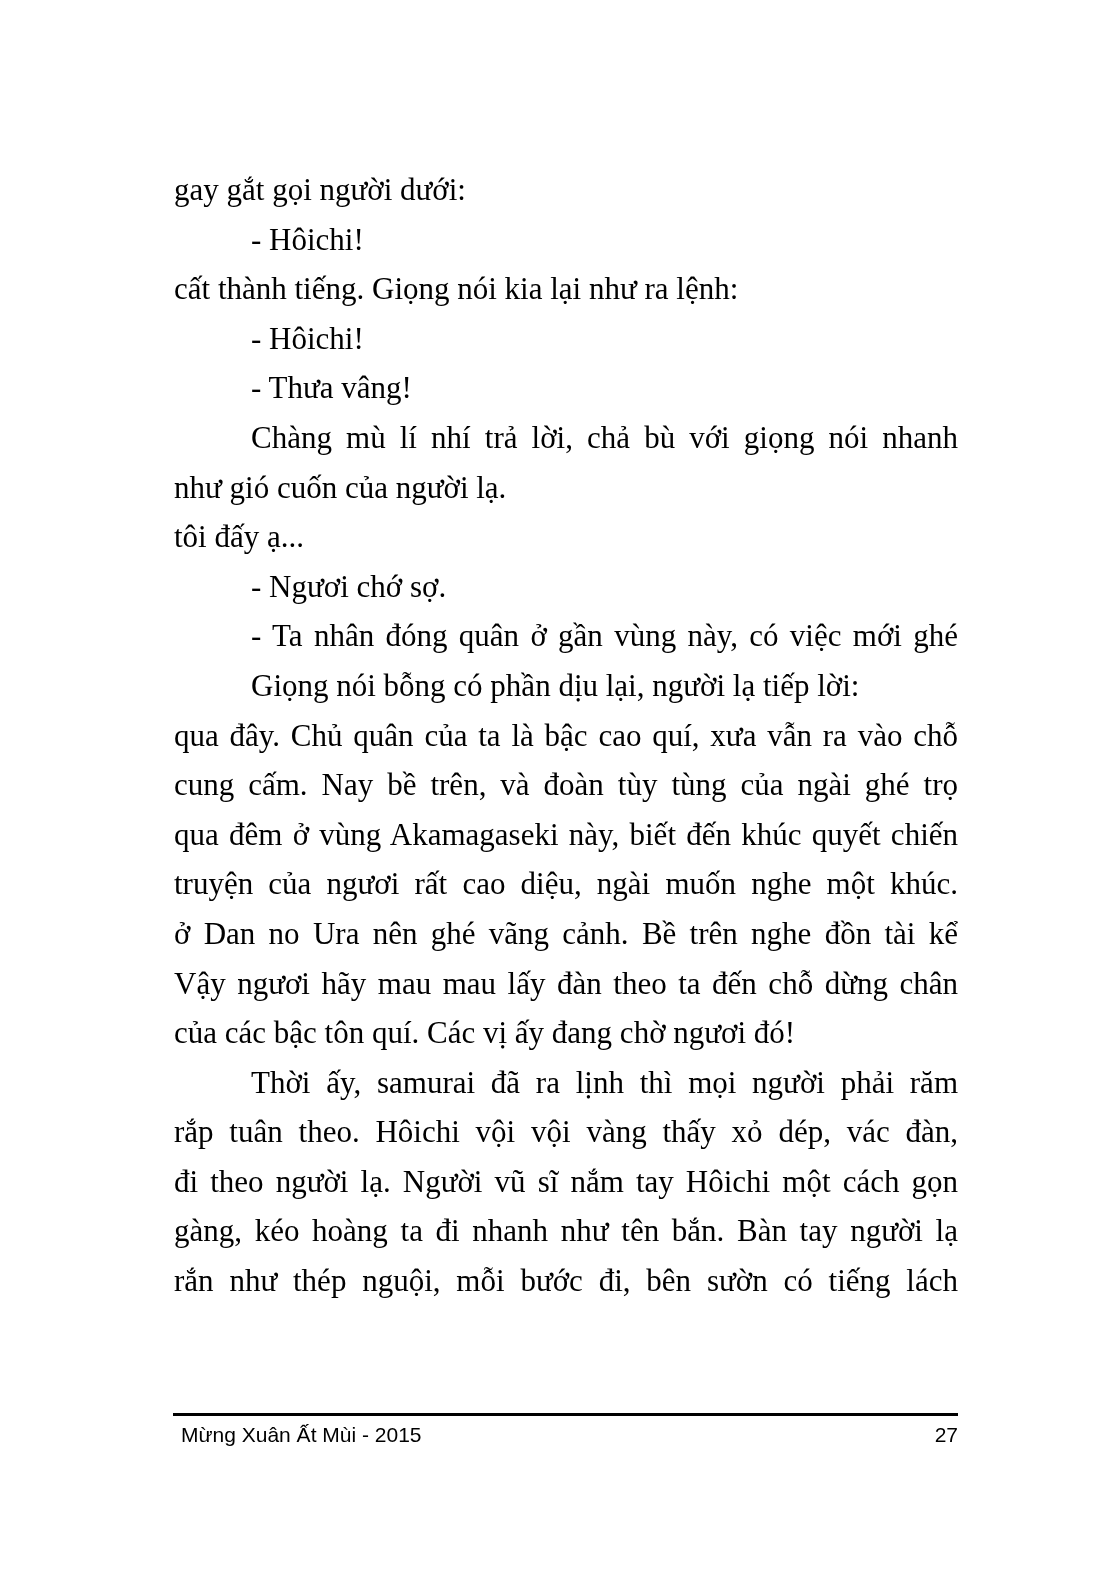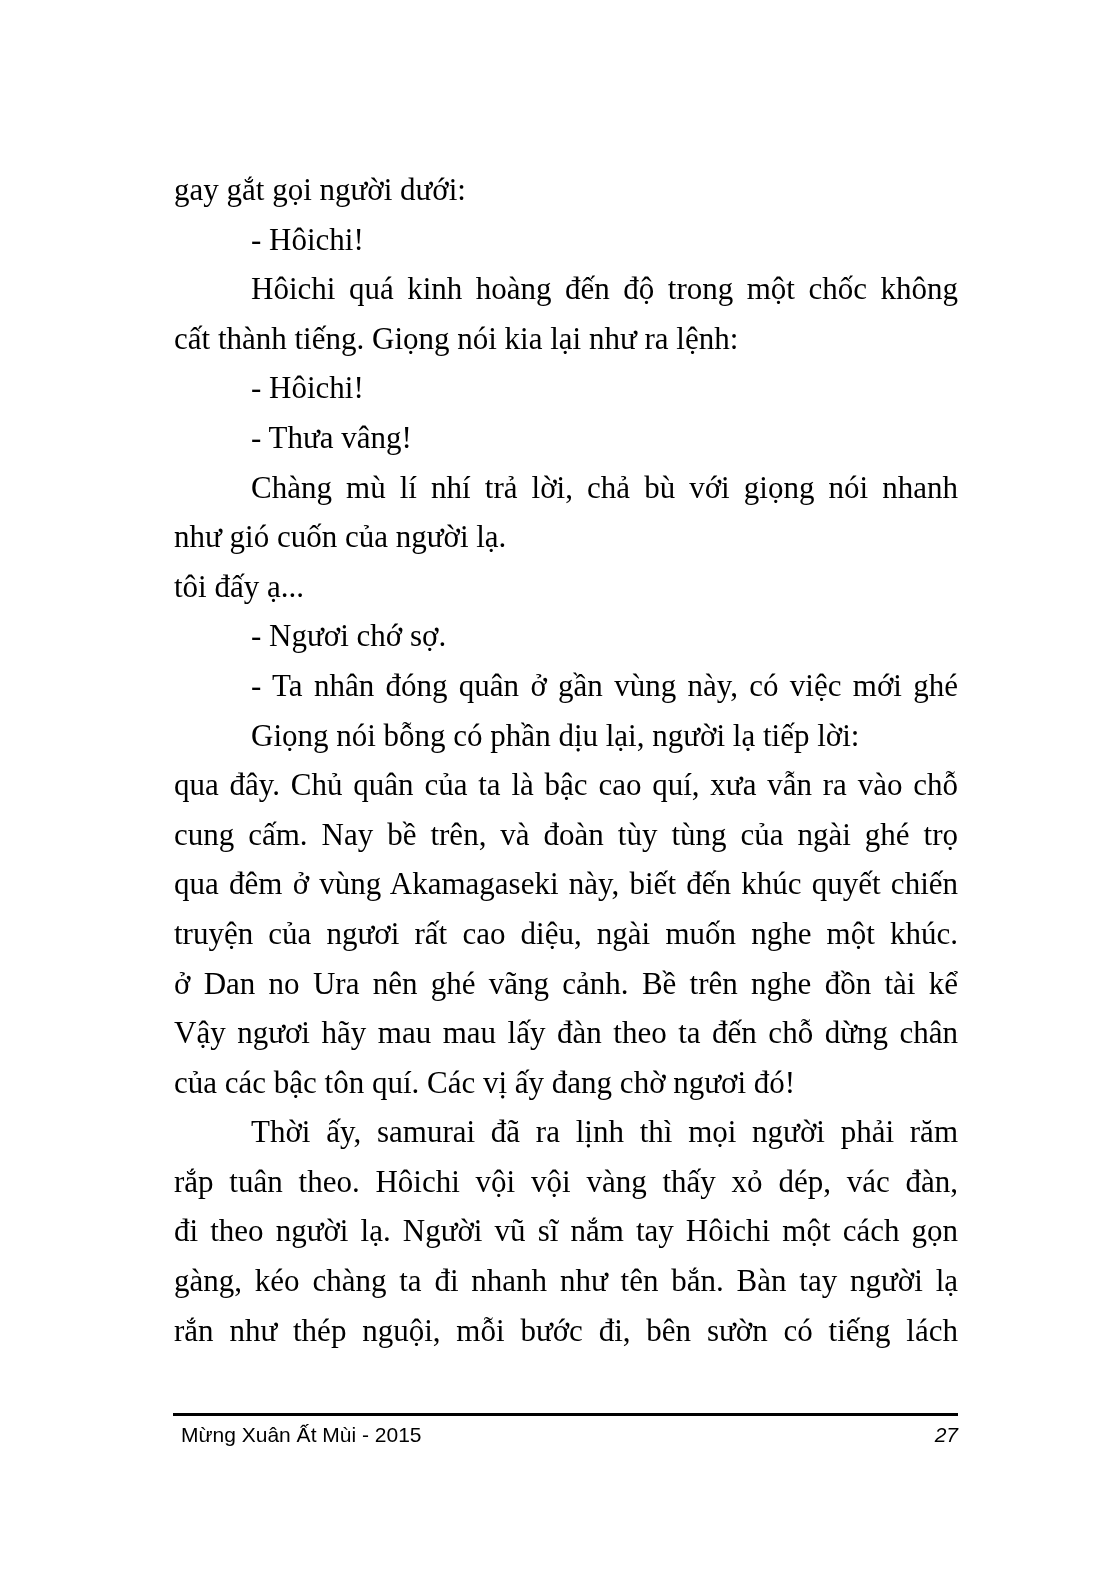--- a/index.html
+++ b/index.html
@@ -60,49 +60,47 @@
       white-space: nowrap;
     }
     .footer-right {
       position: absolute;
       right: 161px;
       top: 1422px;
       font-family: "Liberation Sans", "DejaVu Sans", sans-serif;
       font-size: 21px;
       line-height: 26px;
       white-space: nowrap;
-      font-style: italic;
     }
   </style>
 </head>
 <body>
 
 <div class="page">
   <div class="body-text" id="body-text">
       <span class="line">gay gắt gọi người dưới:</span>
       <span class="line indent">- Hôichi!</span>
-      <span class="line indent justify">Hôichi quá kinh hoàng đến độ trong một chốc không</span>
       <span class="line">cất thành tiếng. Giọng nói kia lại như ra lệnh:</span>
       <span class="line indent">- Hôichi!</span>
       <span class="line indent">- Thưa vâng!</span>
       <span class="line indent justify">Chàng mù lí nhí trả lời, chả bù với giọng nói nhanh</span>
       <span class="line">như gió cuốn của người lạ.</span>
       <span class="line">tôi đấy ạ...</span>
       <span class="line indent">- Ngươi chớ sợ.</span>
       <span class="line indent justify">- Ta nhân đóng quân ở gần vùng này, có việc mới ghé</span>
       <span class="line indent">Giọng nói bỗng có phần dịu lại, người lạ tiếp lời:</span>
       <span class="line justify">qua đây. Chủ quân của ta là bậc cao quí, xưa vẫn ra vào chỗ</span>
       <span class="line justify">cung cấm. Nay bề trên, và đoàn tùy tùng của ngài ghé trọ</span>
       <span class="line justify">qua đêm ở vùng Akamagaseki này, biết đến khúc quyết chiến</span>
       <span class="line justify">truyện của ngươi rất cao diệu, ngài muốn nghe một khúc.</span>
       <span class="line justify">ở Dan no Ura nên ghé vãng cảnh. Bề trên nghe đồn tài kể</span>
       <span class="line justify">Vậy ngươi hãy mau mau lấy đàn theo ta đến chỗ dừng chân</span>
       <span class="line">của các bậc tôn quí. Các vị ấy đang chờ ngươi đó!</span>
       <span class="line indent justify">Thời ấy, samurai đã ra lịnh thì mọi người phải răm</span>
       <span class="line justify">rắp tuân theo. Hôichi vội vội vàng thấy xỏ dép, vác đàn,</span>
       <span class="line justify">đi theo người lạ. Người vũ sĩ nắm tay Hôichi một cách gọn</span>
-      <span class="line justify">gàng, kéo chàng ta đi nhanh như tên bắn. Bàn tay người lạ</span>
+      <span class="line justify">gàng, kéo hoàng ta đi nhanh như tên bắn. Bàn tay người lạ</span>
       <span class="line justify">rắn như thép nguội, mỗi bước đi, bên sườn có tiếng lách</span>
     </div>
   <div class="footer-rule"></div>
   <div class="footer-left">Mừng Xuân Ất Mùi - 2015</div>
   <div class="footer-right">27</div>
 </div>
 
 </body></html>

